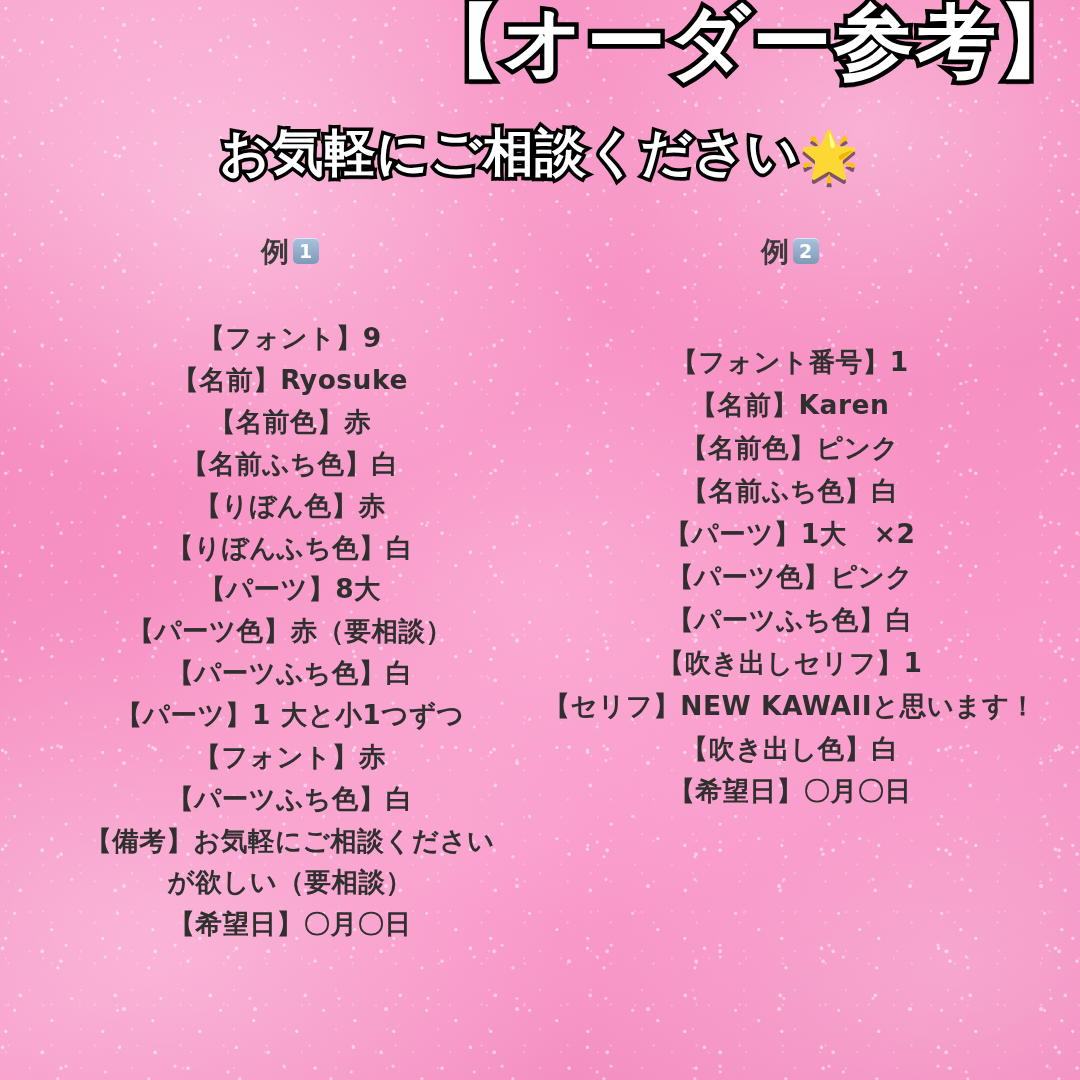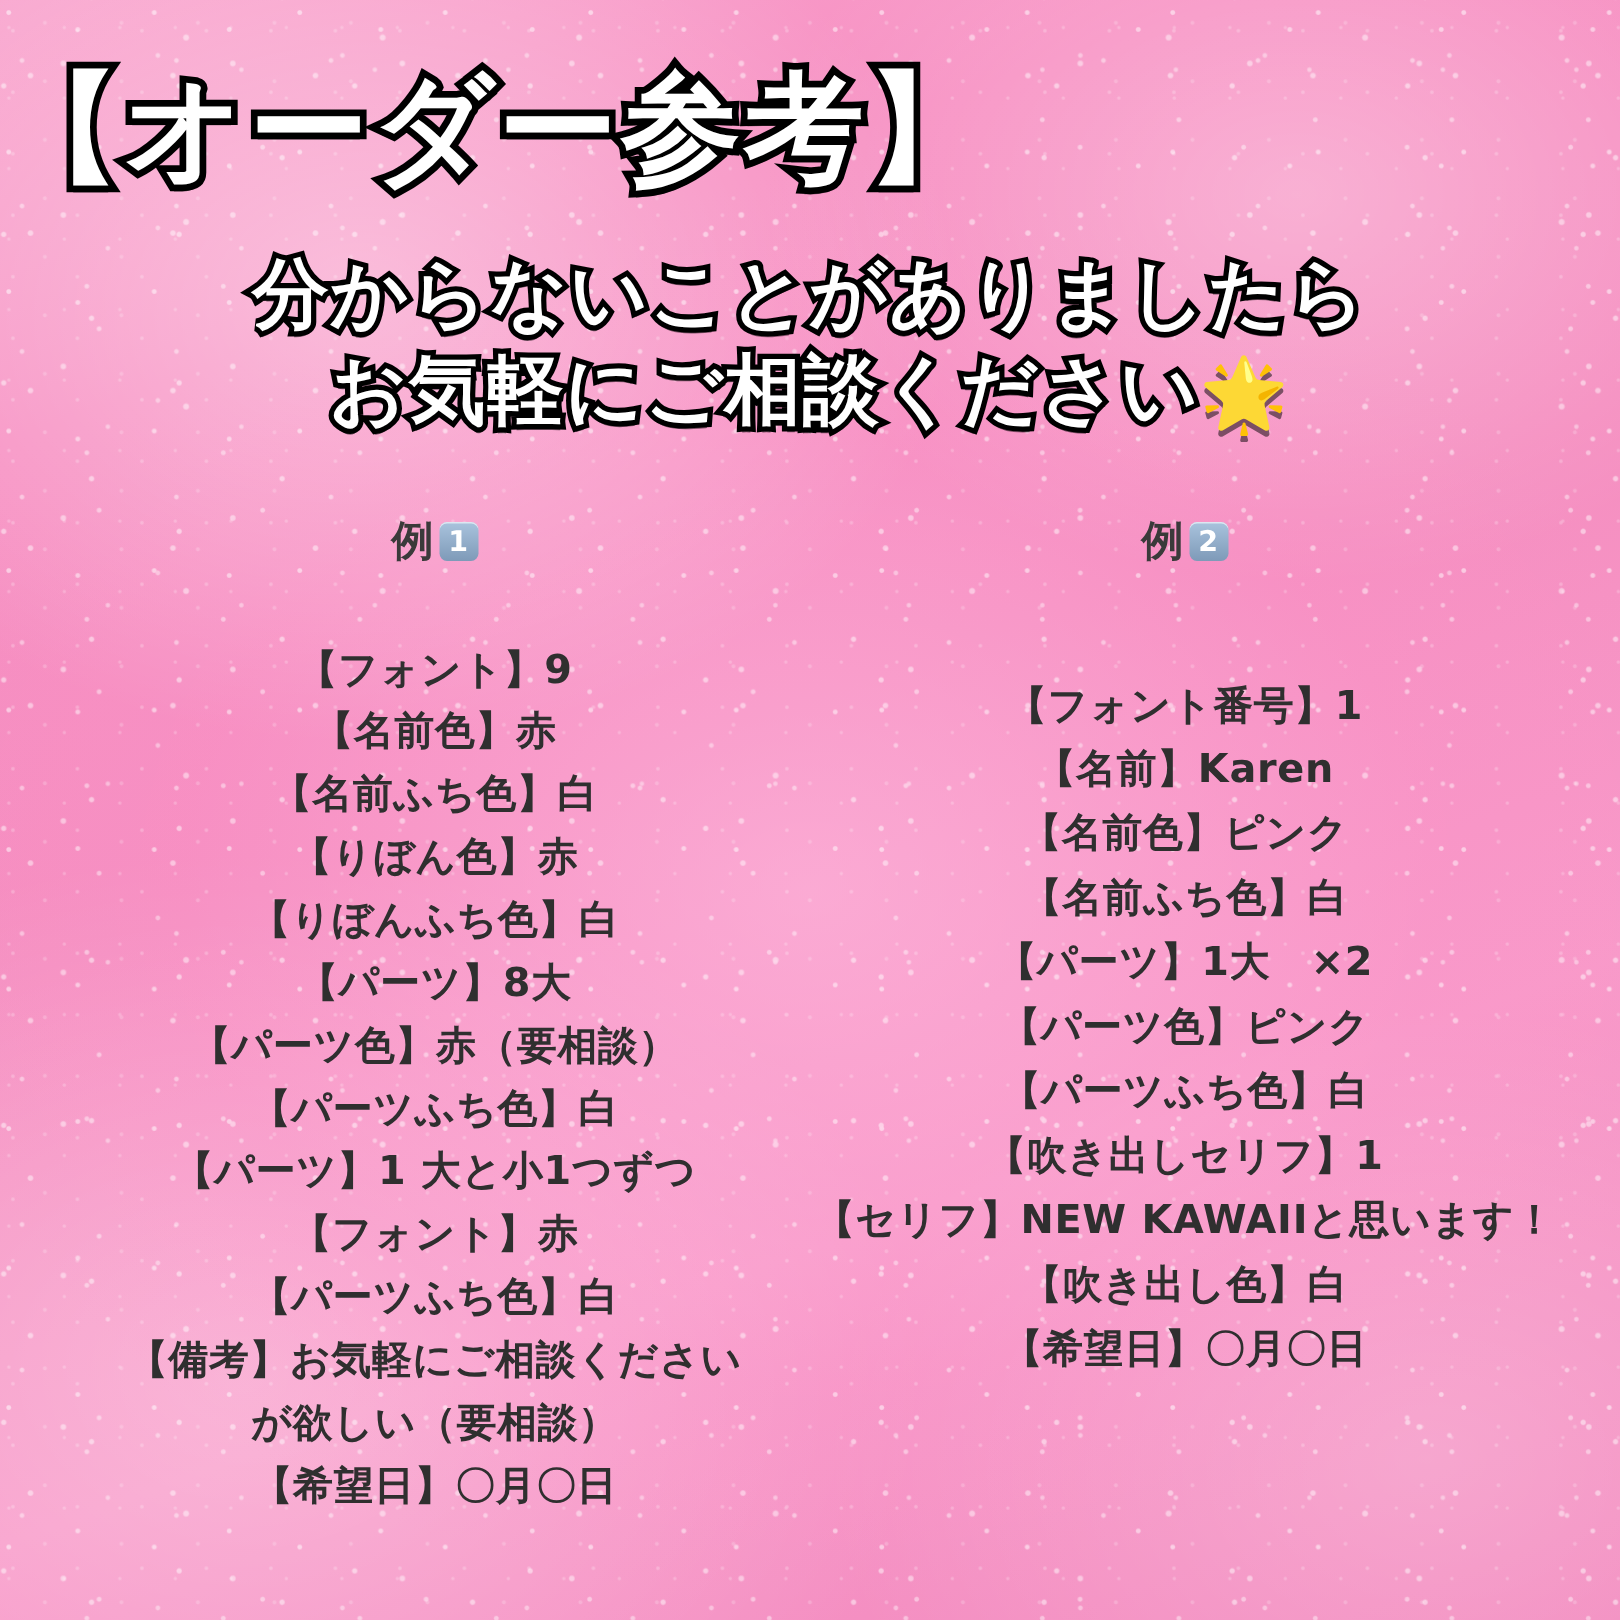--- a/index.html
+++ b/index.html
@@ -70,22 +70,21 @@
 
   .content {
     position: relative;
     z-index: 3;
     width: 100%;
     height: 100%;
   }
 
   
   .title-wrap {
-    text-align: left;
-    padding-top: 44px;
+    text-align: right;
   }
   .main-title {
     display: inline-block;
     font-family: "DejaVu Sans", sans-serif;
     font-weight: bold;
     font-size: 80px;
     line-height: 1.06;
     letter-spacing: 2px;
     color: #ffffff;
     -webkit-text-stroke: 9px #000;
@@ -178,34 +177,34 @@
   <div class="glitter"></div>
   <div class="glitter2"></div>
 
   <div class="content">
 
     <div class="title-wrap">
       <div class="main-title">【オーダー参考】</div>
     </div>
 
     <div class="subtitle">
-      <div>分からないことがありましたら</div>
       <div>
         <span>お気軽にご相談ください</span><span class="star">🌟</span>
       </div>
     </div>
 
     <div class="columns">
 
       <div class="column col-left">
         <div class="col-heading">
           <span>例</span><span class="numbox">1</span>
         </div>
         <ul class="spec-list">
           <li>【フォント】9</li>
+          <li>【名前】Ryosuke</li>
           <li>【名前色】赤</li>
           <li>【名前ふち色】白</li>
           <li>【りぼん色】赤</li>
           <li>【りぼんふち色】白</li>
           <li>【パーツ】8大</li>
           <li>【パーツ色】赤（要相談）</li>
           <li>【パーツふち色】白</li>
           <li>【パーツ】1 大と小1つずつ</li>
           <li>【フォント】赤</li>
           <li>【パーツふち色】白</li>

